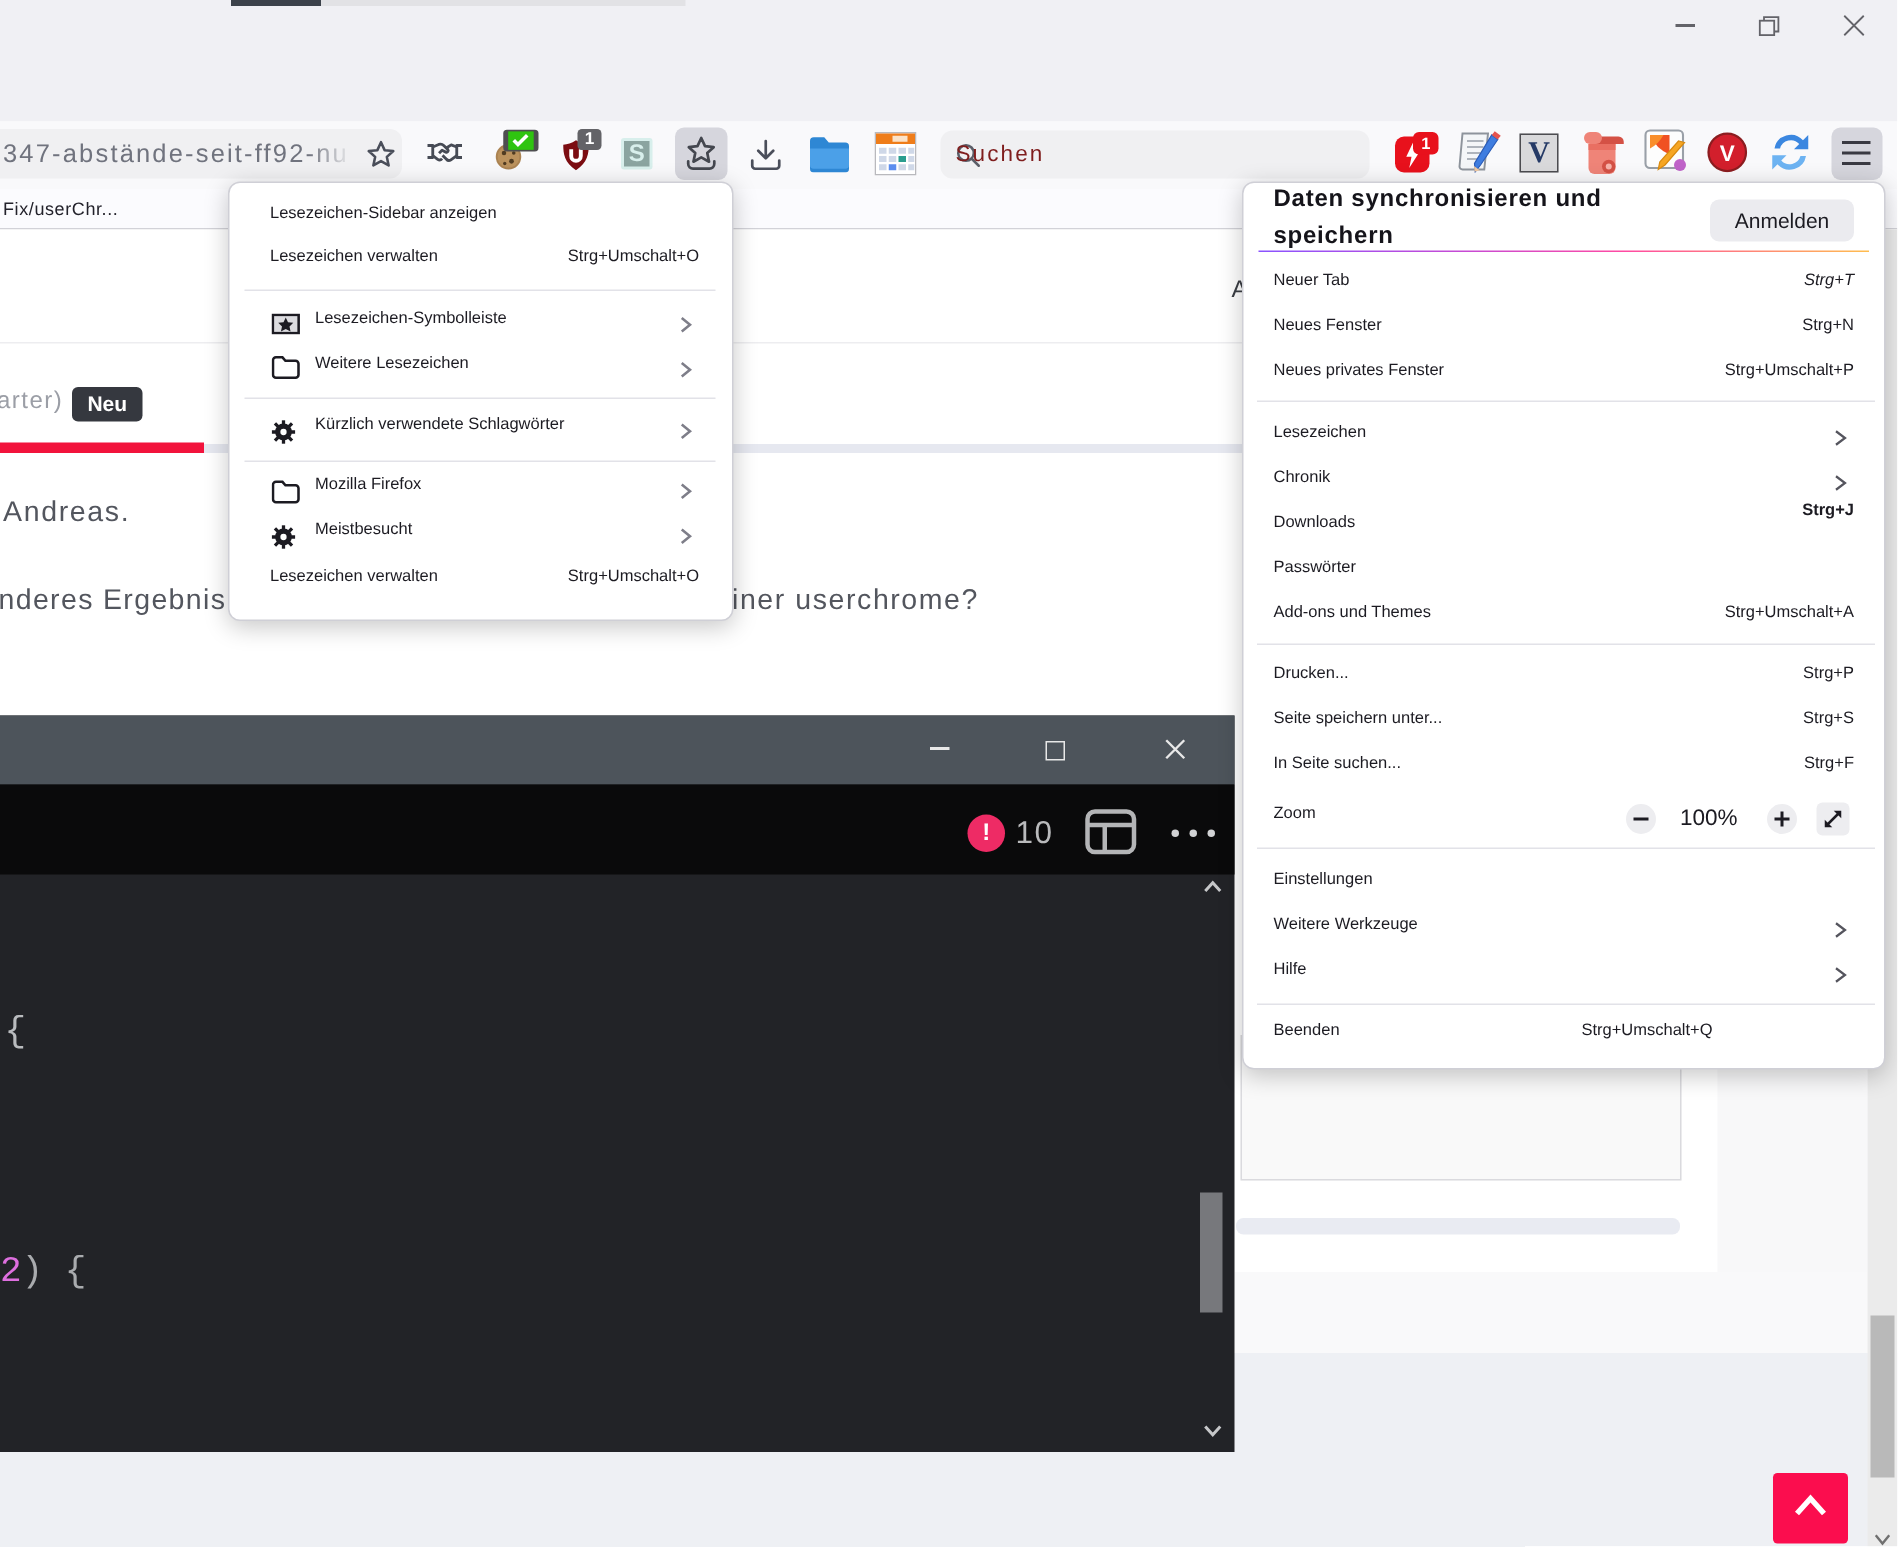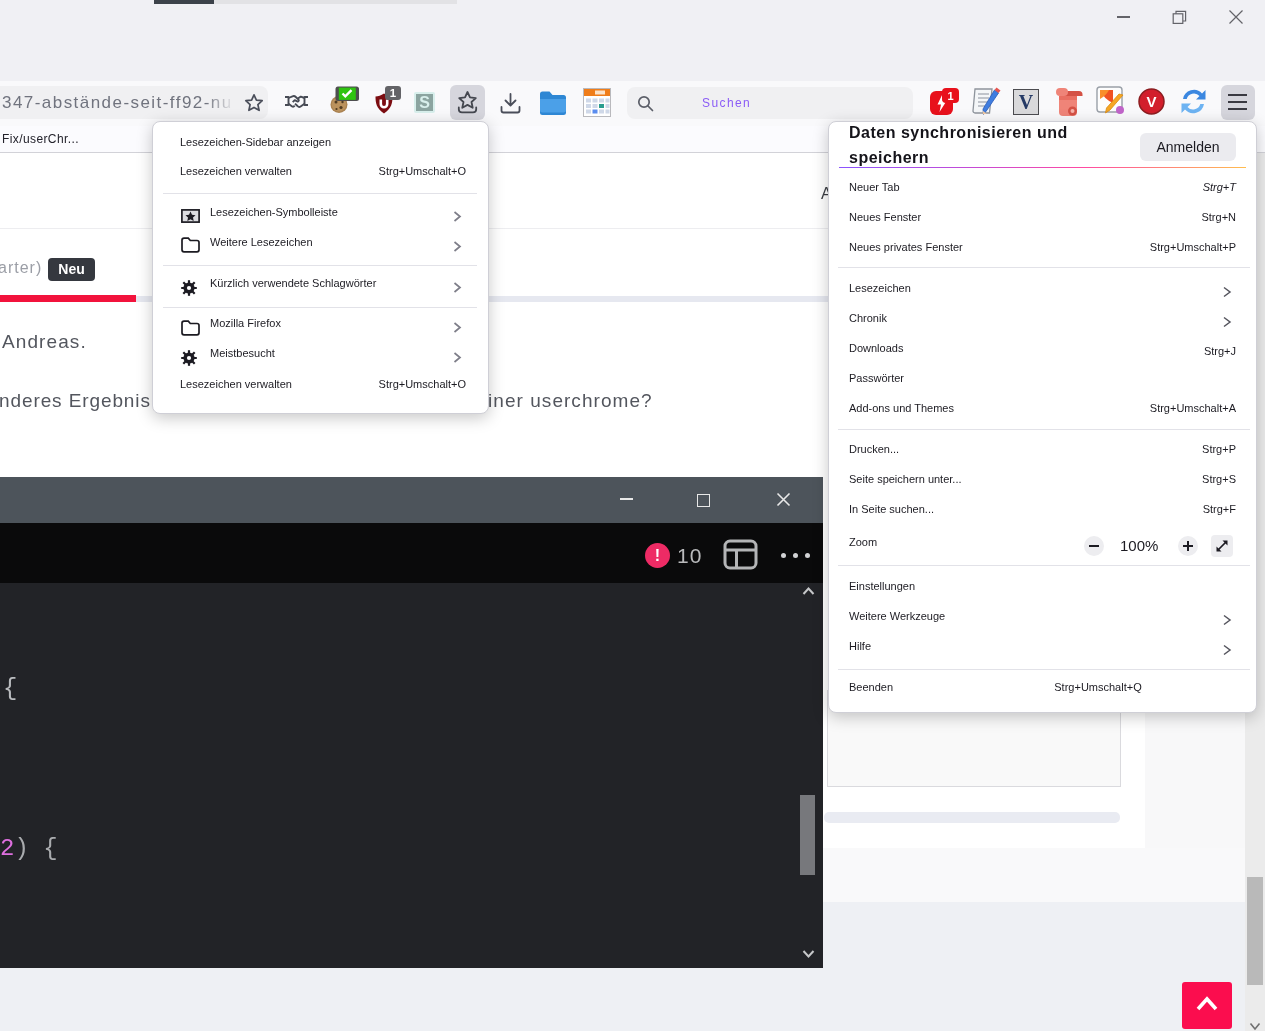--- a/index.html
+++ b/index.html
@@ -104,21 +104,21 @@
     </g>
     <rect x="16" y="16" width="5" height="4" fill="#2a9d8f"></rect>
     <rect x="9.5" y="21.5" width="5" height="4" fill="#5b8def"></rect>
   </svg>
 
   <div class="abs" style="left:627px;top:87px;width:286px;height:32px;background:#f0f0f2;border-radius:8px;"></div>
   <svg class="abs" style="left:637px;top:95px" width="17" height="17" viewBox="0 0 17 17">
     <circle cx="7" cy="7" r="5.2" fill="none" stroke="#5b5e68" stroke-width="1.7"></circle>
     <path d="M11 11 L15.5 15.5" stroke="#5b5e68" stroke-width="1.7" stroke-linecap="round"></path>
   </svg>
-  <div class="abs" style="left:702px;top:87px;height:32px;line-height:32px;font-size:12px;letter-spacing:1.4px;color:#8b5cf6;">Suchen</div>
+  <div class="abs" style="left:637px;top:87px;height:32px;line-height:32px;font-size:15px;letter-spacing:1.4px;color:#7f1d1d;">Suchen</div>
 
   <svg class="abs" style="left:929px;top:88px" width="32" height="30" viewBox="0 0 32 30">
     <rect x="1" y="3" width="23" height="24" rx="6" fill="#e8111c"></rect>
     <path d="M13.5 6 L8.5 16.5 H12 L10.5 24 L17.5 13 H13.8 Z" fill="#fff"></path>
     <rect x="13" y="0" width="17" height="15" rx="4" fill="#e8111c"></rect>
     <text x="21.5" y="11.5" font-size="11" font-weight="bold" fill="#fff" text-anchor="middle" font-family="Liberation Sans,sans-serif">1</text>
   </svg>
 
   <svg class="abs" style="left:971px;top:86px" width="30" height="31" viewBox="0 0 30 31">
     <path d="M4 3 h17 l-2.5 24 h-14.5 a2 2 0 0 1 -2-2 Z" fill="#f4f6f8" stroke="#8e949c" stroke-width="1.3"></path>
@@ -305,21 +305,21 @@
   <div class="mi" style="left:849px;top:181px;">Neuer Tab</div>
     <div class="sc" style="left:1076px;top:181px;width:160px;font-style:italic;">Strg+T</div>
   <div class="mi" style="left:849px;top:211px;">Neues Fenster</div>
     <div class="sc" style="left:1076px;top:211px;width:160px;">Strg+N</div>
   <div class="mi" style="left:849px;top:241px;">Neues privates Fenster</div>
     <div class="sc" style="left:1076px;top:241px;width:160px;">Strg+Umschalt+P</div>
   <div class="sep" style="left:838px;top:267px;width:412px;"></div>
   <div class="mi" style="left:849px;top:282px;">Lesezeichen</div>
   <div class="mi" style="left:849px;top:312px;">Chronik</div>
   <div class="mi" style="left:849px;top:342px;text-align:center;">Downloads</div>
-    <div class="sc" style="left:1076px;top:345px;width:160px;">Strg+J</div>
+    <div class="sc" style="left:1076px;top:334px;width:160px;font-weight:bold;">Strg+J</div>
   <div class="mi" style="left:849px;top:372px;">Passwörter</div>
   <div class="mi" style="left:849px;top:402px;">Add-ons und Themes</div>
     <div class="sc" style="left:1076px;top:402px;width:160px;">Strg+Umschalt+A</div>
   <div class="sep" style="left:838px;top:429px;width:412px;"></div>
   <div class="mi" style="left:849px;top:443px;">Drucken...</div>
     <div class="sc" style="left:1076px;top:443px;width:160px;">Strg+P</div>
   <div class="mi" style="left:849px;top:473px;">Seite speichern unter...</div>
     <div class="sc" style="left:1076px;top:473px;width:160px;">Strg+S</div>
   <div class="mi" style="left:849px;top:503px;">In Seite suchen...</div>
     <div class="sc" style="left:1076px;top:503px;width:160px;">Strg+F</div>

